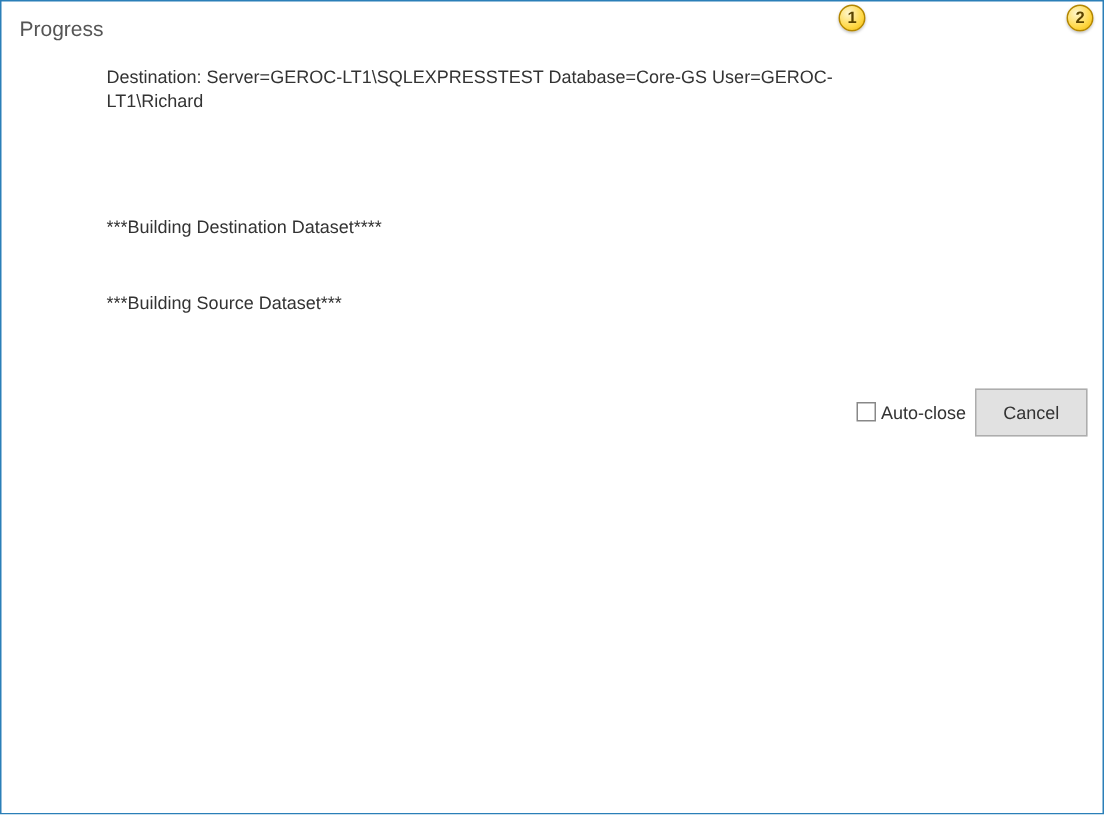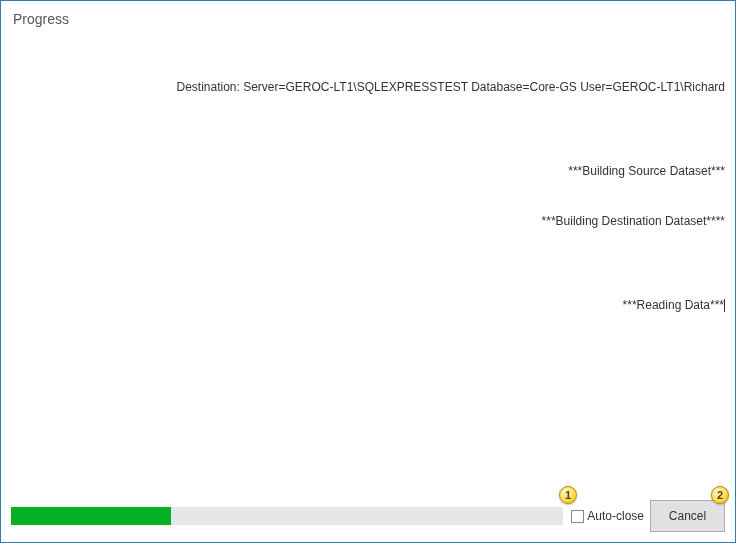--- a/index.html
+++ b/index.html
@@ -12,35 +12,34 @@
     color: #333;
   }
   .window {
     width: 736px;
     height: 543px;
     border: 1px solid #2b7fb8;
     position: relative;
     background: #fff;
     padding: 8px 10px 10px 10px;
     display: flex;
-    flex-direction: column;
+    flex-direction: row;
   }
   .title {
     font-size: 14px;
     color: #555;
     margin: 2px 0 18px 2px;
   }
   .log-area {
     flex: 1;
     color: #333;
     font-size: 12px;
     line-height: 1.4;
     white-space: pre-wrap;
     padding-left: 2px;
-    text-align: right;
   }
   .log-area .caret {
     display: inline-block;
     width: 1px;
     height: 13px;
     background: #333;
     vertical-align: text-bottom;
     margin-left: 0;
   }
   .footer {
@@ -111,24 +110,23 @@
 </head>
 <body>
 
 <div class="window">
 
   <div class="title">Progress</div>
 
   <div class="log-area">
     <div>Destination: Server=GEROC-LT1\SQLEXPRESSTEST Database=Core-GS User=GEROC-LT1\Richard</div>
     <div></div>
+    <div>***Building Destination Dataset****</div>
     <div>***Building Source Dataset***</div>
-    <div>***Building Destination Dataset****</div>
     <div></div>
-    <div><span>***Reading Data***</span><span class="caret"></span></div>
   </div>
 
   <div class="footer">
 
     <div class="callout callout-1">1</div>
     <div class="callout callout-2">2</div>
 
     <div class="progress-track">
       <div class="progress-fill" style="width: 29%;"></div>
     </div>

